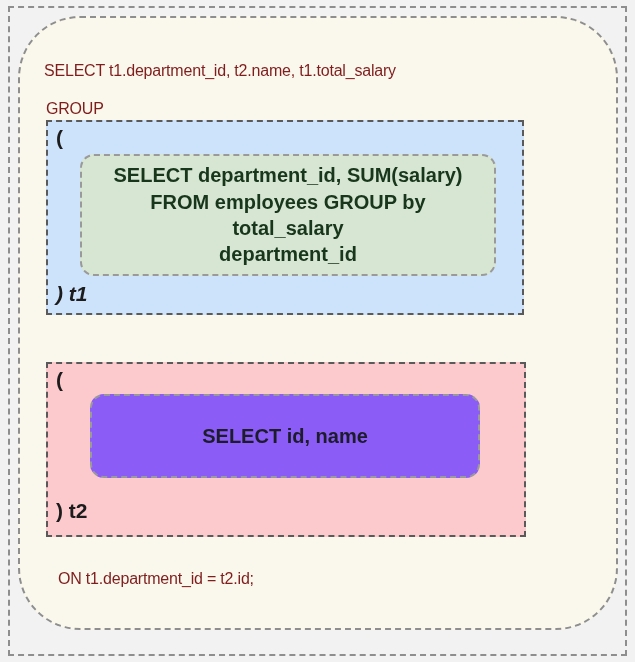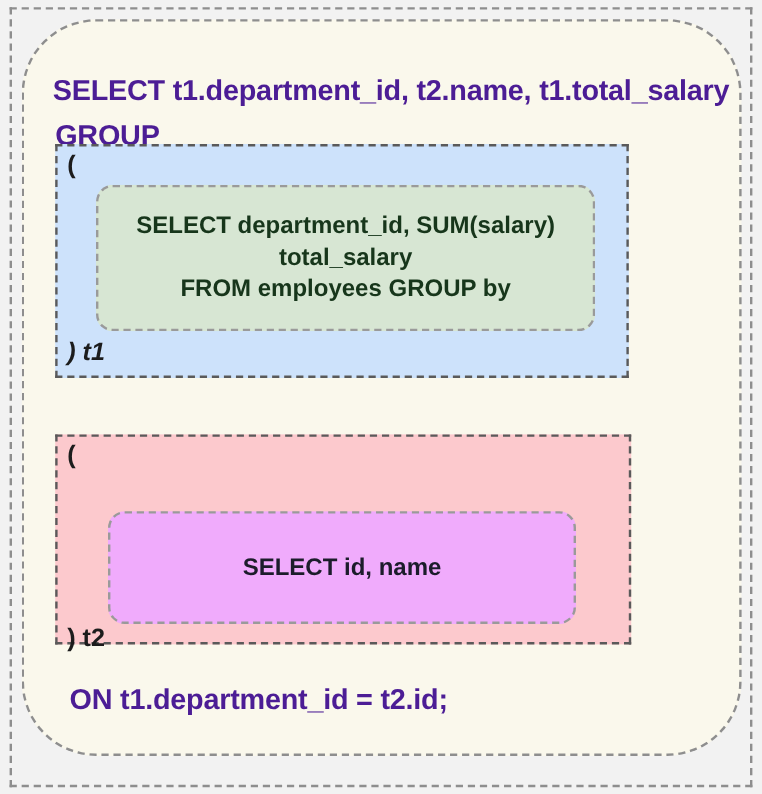--- a/index.html
+++ b/index.html
@@ -42,23 +42,23 @@
     width: 600px;
     height: 614px;
     box-sizing: border-box;
     border: 2px dashed #8e8e8e;
     border-radius: 62px;
     background: #faf8ec;
   }
 
   .sql-line {
     position: absolute;
-    color: #4c1d95;
-    font-size: 24px;
-    font-weight: bold;
+    color: #7f1d1d;
+    font-size: 16px;
+    font-weight: normal;
     letter-spacing: -0.2px;
     white-space: nowrap;
   }
 
   .line-select  { left: 24px; top: 44px; }
   .line-from    { left: 26px; top: 82px; }
   .line-join    { left: 26px; top: 318px; margin-top: 40px; }
   .line-on      { left: 26px; top: 552px; margin-left: 12px; }
 
   
@@ -85,21 +85,21 @@
   .paren {
     position: absolute;
     left: 8px;
     color: #1c1c1c;
     font-size: 21px;
     font-weight: bold;
     white-space: nowrap;
   }
   .paren-open { top: 4px; }
   .derived-box.blue .paren-close { top: 160px; font-style: italic; }
-  .derived-box.pink .paren-close { top: 156px; }
+  .derived-box.pink .paren-close { top: 135px; }
 
   
   .subquery-body {
     position: absolute;
     box-sizing: border-box;
     border: 2px dashed #9a9a9a;
     border-radius: 14px;
     display: flex;
     flex-direction: column;
     align-items: center;
@@ -116,24 +116,23 @@
     top: 32px;
     width: 416px;
     height: 122px;
     background: #d7e6d3;
     color: #17361b;
   }
   .subquery-body.purple {
     left: 42px;
     top: 30px;
     width: 390px;
-    height: 94px;
-    background: #f0abfc;
+    height: 84px;
+    background: #8b5cf6;
     color: #1c1c2b;
-    margin-top: 32px;
   }
   .subquery-body span { display: block; white-space: nowrap; }
 </style>
 </head>
 <body>
 
 <div id="query-canvas">
 
   <div class="outer-frame"></div>
 
@@ -141,22 +140,23 @@
 
     <div class="sql-line line-select">SELECT t1.department_id, t2.name, t1.total_salary</div>
 
     <div class="sql-line line-from">GROUP</div>
 
     <div class="derived-box blue">
       <span class="paren paren-open">(</span>
 
       <div class="subquery-body green">
         <span>SELECT department_id, SUM(salary)</span>
+        <span>FROM employees GROUP by</span>
         <span>total_salary</span>
-        <span>FROM employees GROUP by</span>
+        <span>department_id</span>
       </div>
 
       <span class="paren paren-close">) t1</span>
     </div>
 
     <div class="sql-line line-join">JOIN</div>
 
     <div class="derived-box pink">
       <span class="paren paren-open">(</span>
 

